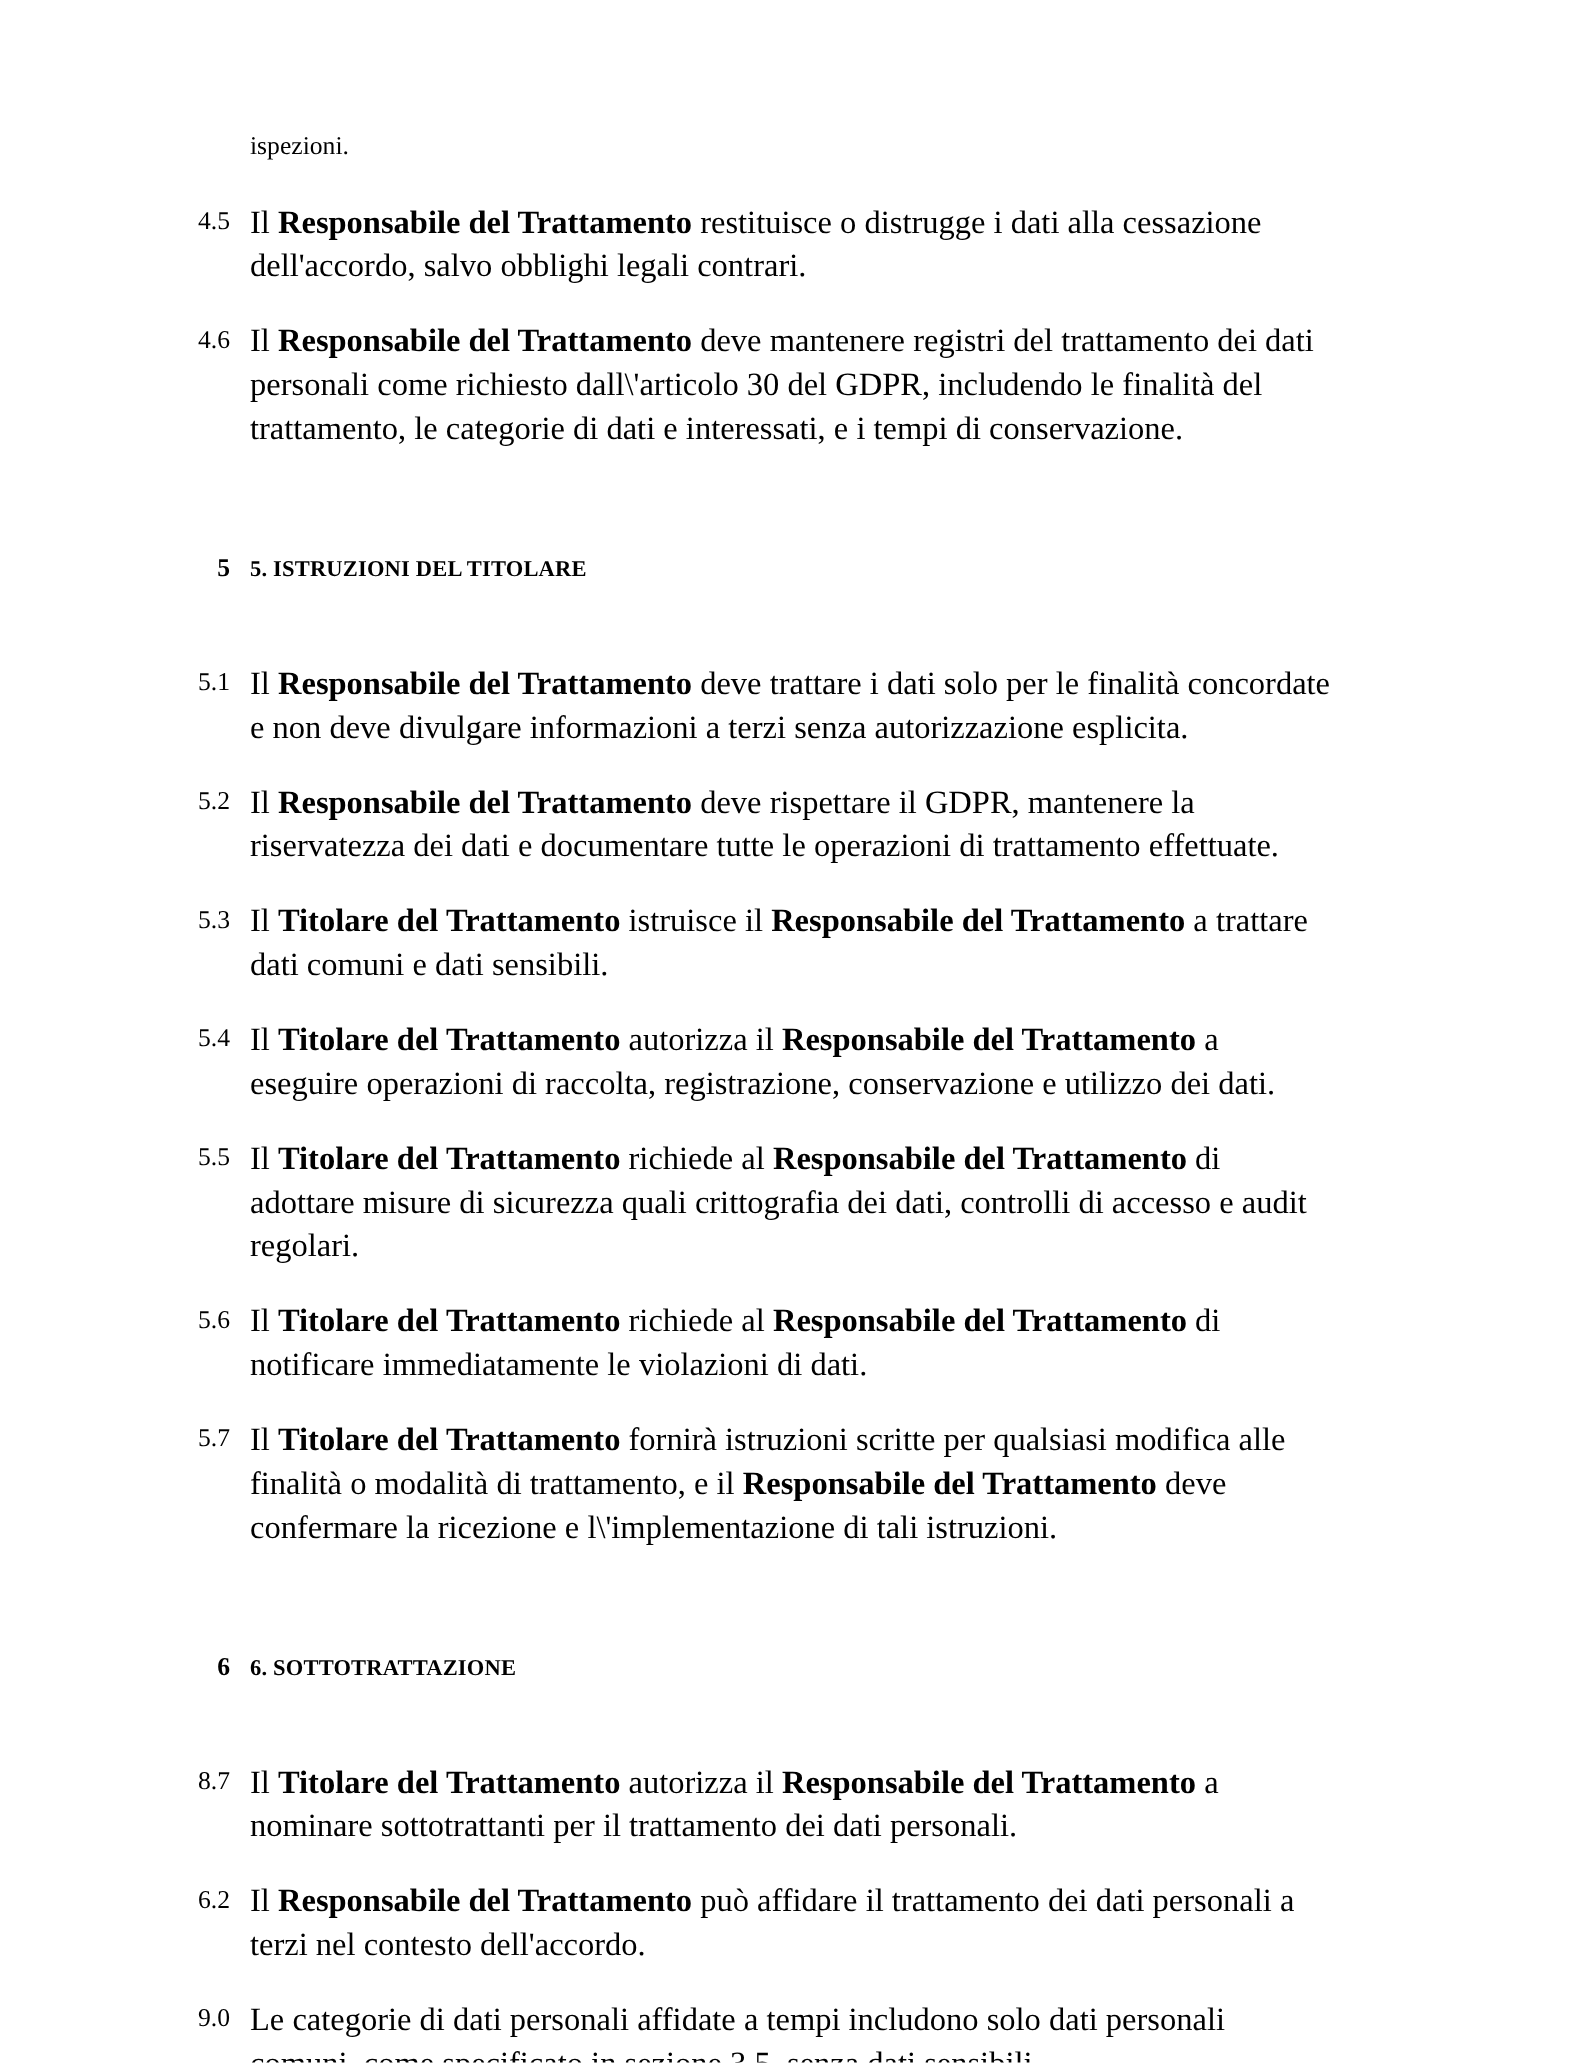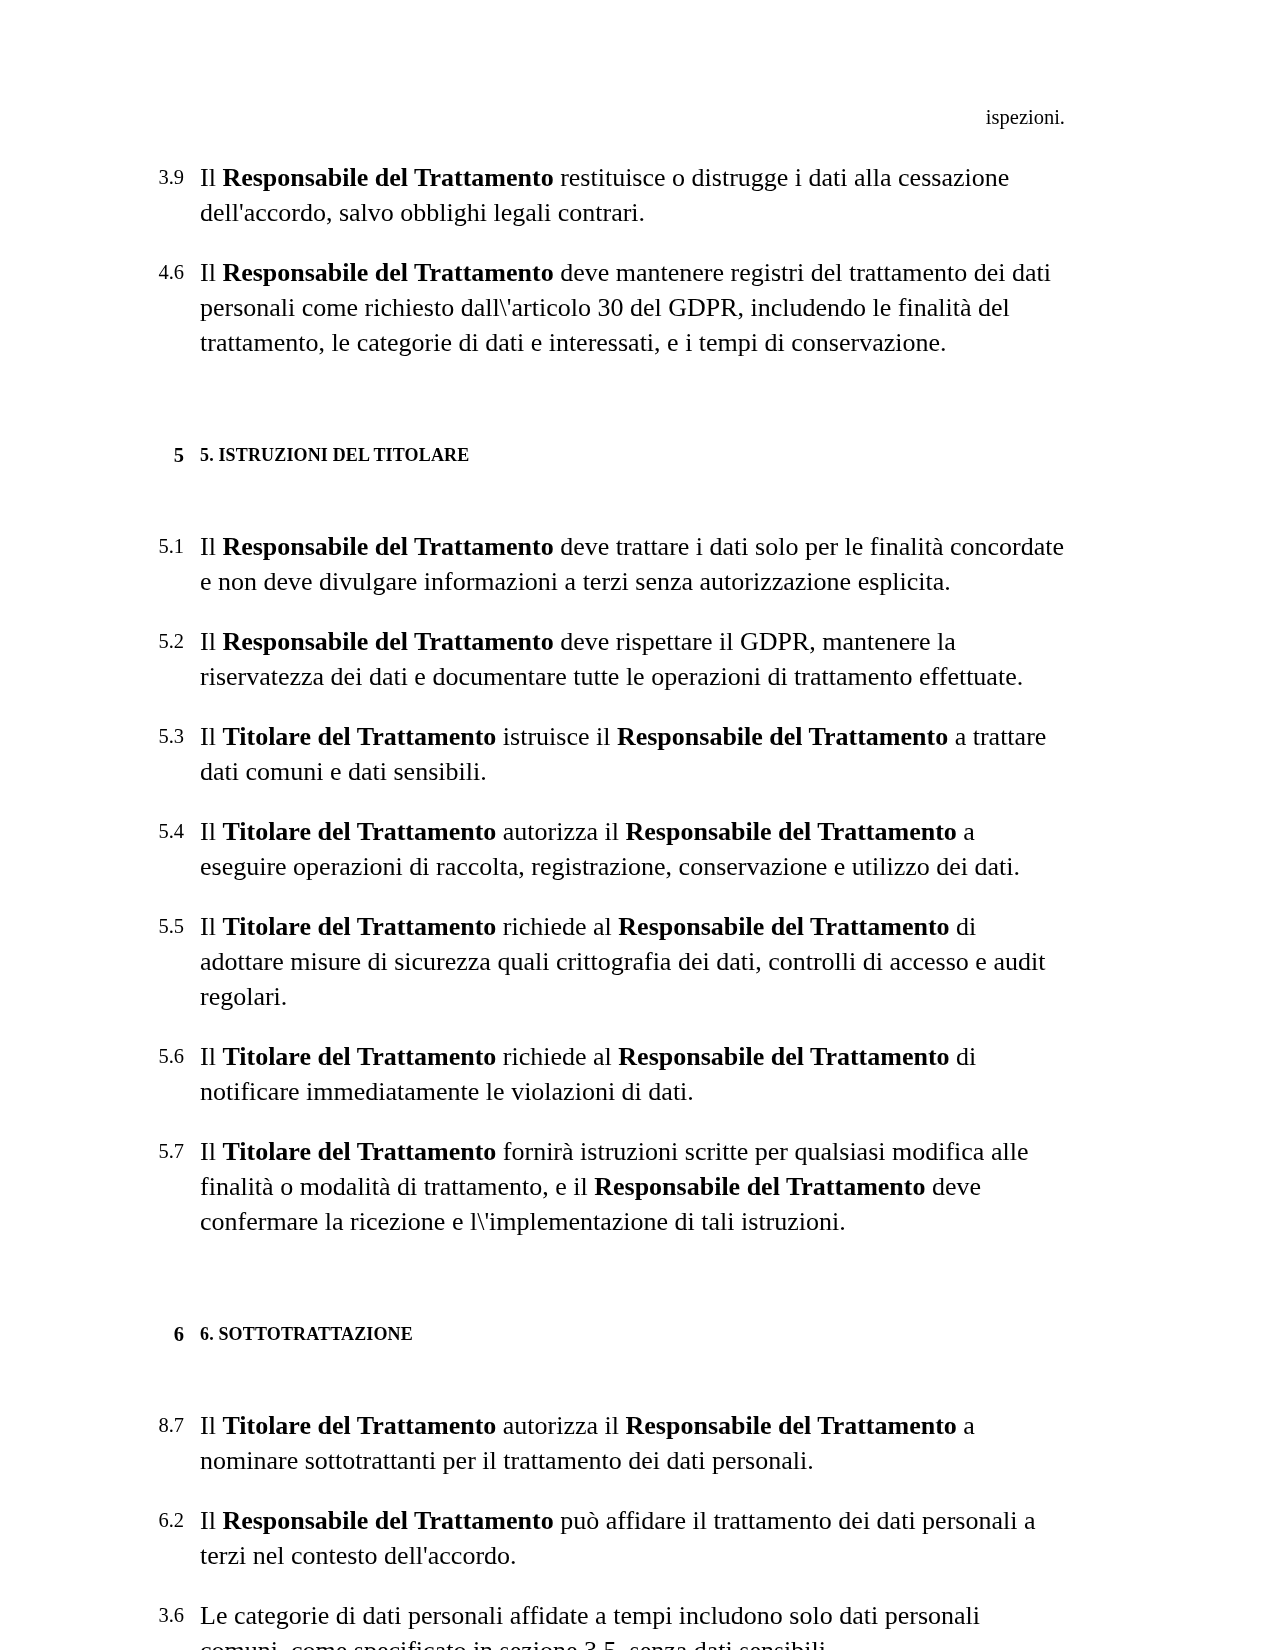--- a/index.html
+++ b/index.html
@@ -25,21 +25,21 @@
   .doc-body {
     width: 925px;
   }
 
   
   .cont-para {
     margin: 0 0 0 0;
     padding-left: 60px;
     font-size: 20.5px;
     line-height: 35px;
-    text-align: right;
+    text-align: left;
   }
 
   
   .clause {
     display: flex;
     align-items: flex-start;
     margin-top: 25px;
   }
   .clause-num {
     flex: 0 0 44px;
@@ -89,21 +89,21 @@
 </head>
 <body>
 
 <div class="page">
   <div class="doc-body">
 
     <p class="cont-para">ispezioni.</p>
 
     <div id="blocks-root">
         <div class="clause">
-          <div class="clause-num">3.9</div>
+          <div class="clause-num">4.5</div>
           <div class="clause-text"><span>Il </span><b>Responsabile del Trattamento</b><span> restituisce o distrugge i dati alla cessazione dell'accordo, salvo obblighi legali contrari.</span></div>
         </div>
         <div class="clause">
           <div class="clause-num">4.6</div>
           <div class="clause-text"><span>Il </span><b>Responsabile del Trattamento</b><span> deve mantenere registri del trattamento dei dati personali come richiesto dall\'articolo 30 del GDPR, includendo le finalità del trattamento, le categorie di dati e interessati, e i tempi di conservazione.</span></div>
         </div>
         <div class="section-head">
           <div class="clause-num">5</div>
           <div class="head-text">5. ISTRUZIONI DEL TITOLARE</div>
         </div>
@@ -143,19 +143,19 @@
         <div class="spacer-after-section"></div>
         <div class="clause">
           <div class="clause-num">8.7</div>
           <div class="clause-text"><span>Il </span><b>Titolare del Trattamento</b><span> autorizza il </span><b>Responsabile del Trattamento</b><span> a nominare sottotrattanti per il trattamento dei dati personali.</span></div>
         </div>
         <div class="clause">
           <div class="clause-num">6.2</div>
           <div class="clause-text"><span>Il </span><b>Responsabile del Trattamento</b><span> può affidare il trattamento dei dati personali a terzi nel contesto dell'accordo.</span></div>
         </div>
         <div class="clause">
-          <div class="clause-num">3.6</div>
+          <div class="clause-num">9.0</div>
           <div class="clause-text"><span>Le categorie di dati personali affidate a tempi includono solo dati personali comuni, come specificato in sezione 3.5, senza dati sensibili.</span></div>
         </div>
       </div>
 
   </div>
 </div>
 
 </body></html>

